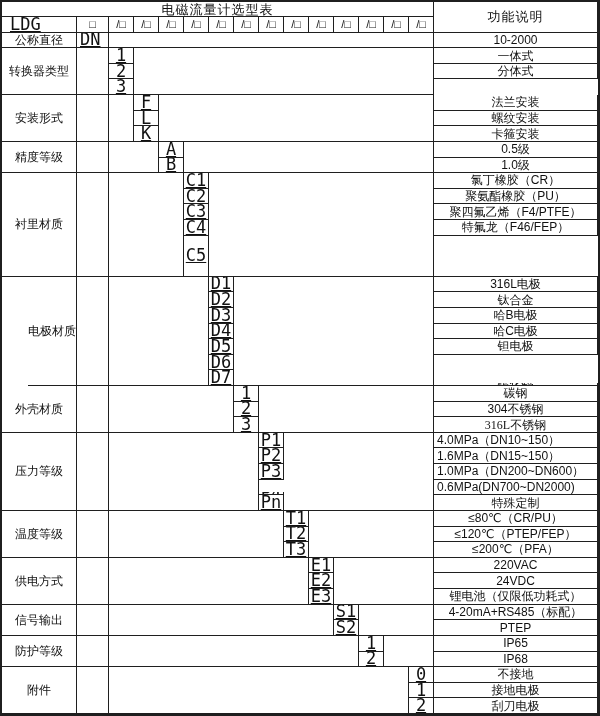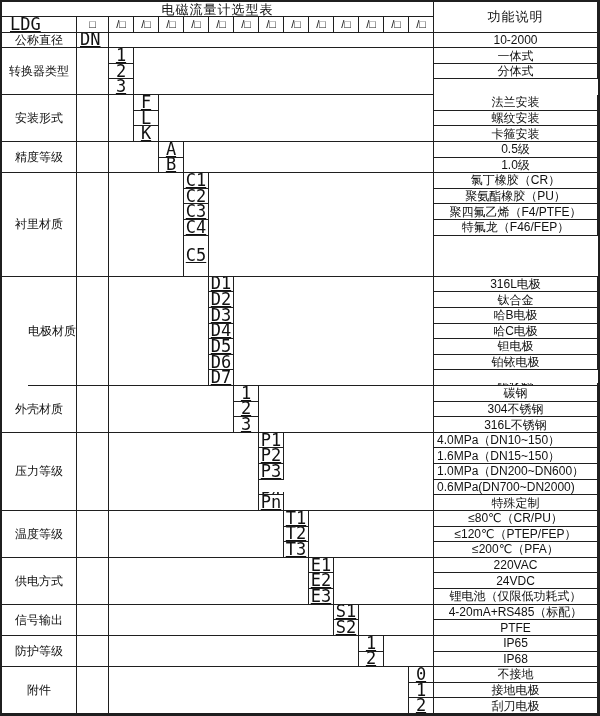--- a/index.html
+++ b/index.html
@@ -105,33 +105,32 @@
     <div class="cell" style="grid-area: 17 / 16 / 18 / 17;">316L电极</div>
     <div class="cell mono" style="grid-area: 18 / 7 / 19 / 8;">D2</div>
     <div class="cell" style="grid-area: 18 / 16 / 19 / 17;">钛合金</div>
     <div class="cell mono" style="grid-area: 19 / 7 / 20 / 8;">D3</div>
     <div class="cell" style="grid-area: 19 / 16 / 20 / 17;">哈B电极</div>
     <div class="cell mono" style="grid-area: 20 / 7 / 21 / 8;">D4</div>
     <div class="cell" style="grid-area: 20 / 16 / 21 / 17;">哈C电极</div>
     <div class="cell mono" style="grid-area: 21 / 7 / 22 / 8;">D5</div>
     <div class="cell" style="grid-area: 21 / 16 / 22 / 17;">钽电极</div>
     <div class="cell mono" style="grid-area: 22 / 7 / 23 / 8;">D6</div>
-    <div class="cell" style="grid-area: 22 / 16 / 23 / 17;">铂铱电极</div>
     <div class="cell mono" style="grid-area: 23 / 7 / 24 / 8;">D7</div>
     <div class="cell" style="grid-area: 23 / 16 / 24 / 17; margin-top: 13px;">碳化钨</div>
     <div class="cell" style="grid-area: 17 / 8 / 24 / 16;"></div>
     <div class="cell" style="grid-area: 24 / 1 / 27 / 2;">外壳材质</div>
     <div class="cell" style="grid-area: 24 / 2 / 27 / 3;"></div>
     <div class="cell" style="grid-area: 24 / 3 / 27 / 8;"></div>
     <div class="cell mono" style="grid-area: 24 / 8 / 25 / 9;">1</div>
     <div class="cell" style="grid-area: 24 / 16 / 25 / 17;">碳钢</div>
     <div class="cell mono" style="grid-area: 25 / 8 / 26 / 9;">2</div>
     <div class="cell" style="grid-area: 25 / 16 / 26 / 17;">304不锈钢</div>
     <div class="cell mono" style="grid-area: 26 / 8 / 27 / 9;">3</div>
-    <div class="cell" style="grid-area: 26 / 16 / 27 / 17;">316L不锈钢</div>
+    <div class="cell" style="grid-area: 26 / 16 / 27 / 17; font-family: Liberation Serif, serif;">316L不锈钢</div>
     <div class="cell" style="grid-area: 24 / 9 / 27 / 16;"></div>
     <div class="cell" style="grid-area: 27 / 1 / 32 / 2;">压力等级</div>
     <div class="cell" style="grid-area: 27 / 2 / 32 / 3;"></div>
     <div class="cell" style="grid-area: 27 / 3 / 32 / 9;"></div>
     <div class="cell mono" style="grid-area: 27 / 9 / 28 / 10;">P1</div>
     <div class="cell left" style="grid-area: 27 / 16 / 28 / 17;">4.0MPa（DN10~150）</div>
     <div class="cell mono" style="grid-area: 28 / 9 / 29 / 10;">P2</div>
     <div class="cell left" style="grid-area: 28 / 16 / 29 / 17;">1.6MPa（DN15~150）</div>
     <div class="cell mono" style="grid-area: 29 / 9 / 30 / 10;">P3</div>
     <div class="cell left" style="grid-area: 29 / 16 / 30 / 17;">1.0MPa（DN200~DN600）</div>
@@ -159,21 +158,21 @@
     <div class="cell" style="grid-area: 36 / 16 / 37 / 17;">24VDC</div>
     <div class="cell mono" style="grid-area: 37 / 11 / 38 / 12;">E3</div>
     <div class="cell" style="grid-area: 37 / 16 / 38 / 17;">锂电池（仅限低功耗式）</div>
     <div class="cell" style="grid-area: 35 / 12 / 38 / 16;"></div>
     <div class="cell" style="grid-area: 38 / 1 / 40 / 2;">信号输出</div>
     <div class="cell" style="grid-area: 38 / 2 / 40 / 3;"></div>
     <div class="cell" style="grid-area: 38 / 3 / 40 / 12;"></div>
     <div class="cell mono" style="grid-area: 38 / 12 / 39 / 13;">S1</div>
     <div class="cell" style="grid-area: 38 / 16 / 39 / 17;">4-20mA+RS485（标配）</div>
     <div class="cell mono" style="grid-area: 39 / 12 / 40 / 13;">S2</div>
-    <div class="cell" style="grid-area: 39 / 16 / 40 / 17;">PTFE</div>
+    <div class="cell" style="grid-area: 39 / 16 / 40 / 17;">PTEP</div>
     <div class="cell" style="grid-area: 38 / 13 / 40 / 16;"></div>
     <div class="cell" style="grid-area: 40 / 1 / 42 / 2;">防护等级</div>
     <div class="cell" style="grid-area: 40 / 2 / 42 / 3;"></div>
     <div class="cell" style="grid-area: 40 / 3 / 42 / 13;"></div>
     <div class="cell mono" style="grid-area: 40 / 13 / 41 / 14;">1</div>
     <div class="cell" style="grid-area: 40 / 16 / 41 / 17;">IP65</div>
     <div class="cell mono" style="grid-area: 41 / 13 / 42 / 14;">2</div>
     <div class="cell" style="grid-area: 41 / 16 / 42 / 17;">IP68</div>
     <div class="cell" style="grid-area: 40 / 14 / 42 / 16;"></div>
     <div class="cell" style="grid-area: 42 / 1 / 45 / 2;">附件</div>

